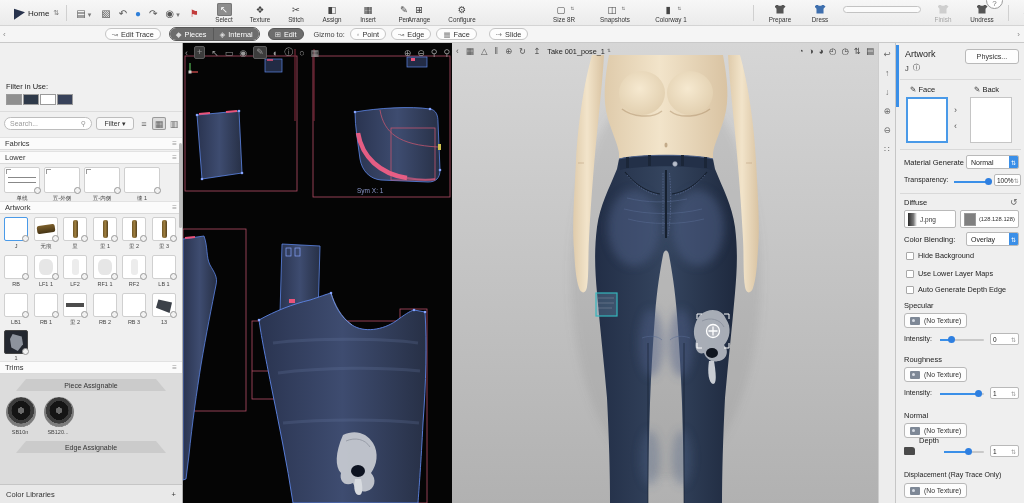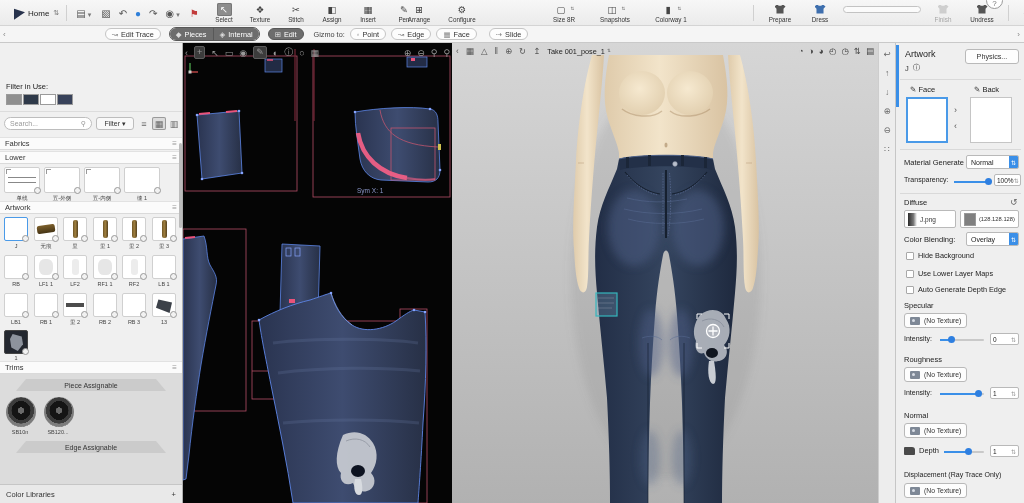--- a/index.html
+++ b/index.html
@@ -787,21 +787,21 @@
         <span>1</span>
         <span class="vspin">⇅</span>
       </div>
 
       <div class="rp-lab" style="left:8px;top:368px">Normal</div>
       <div class="ntx" style="left:8px;top:380px">
         <div class="imgico"></div>
         <span>(No Texture)</span>
       </div>
       <div class="depthico" style="position:absolute;left:8px;top:404px"></div>
-      <div class="rp-lab" style="left:23px;top:403px">Depth</div>
+      <div class="rp-lab" style="left:23px;top:393px">Depth</div>
       <div class="slider" style="left:48px;top:408px;width:40px">
         <div class="sfill" style="width:24px"></div>
           <div class="knob" style="left:21px"></div>
       </div>
       <div class="valbox" style="left:94px;top:402px;width:29px">
         <span>1</span>
         <span class="vspin">⇅</span>
       </div>
 
       <div class="rp-lab" style="left:8px;top:428px;font-size:7px">Displacement (Ray Trace Only)</div>

